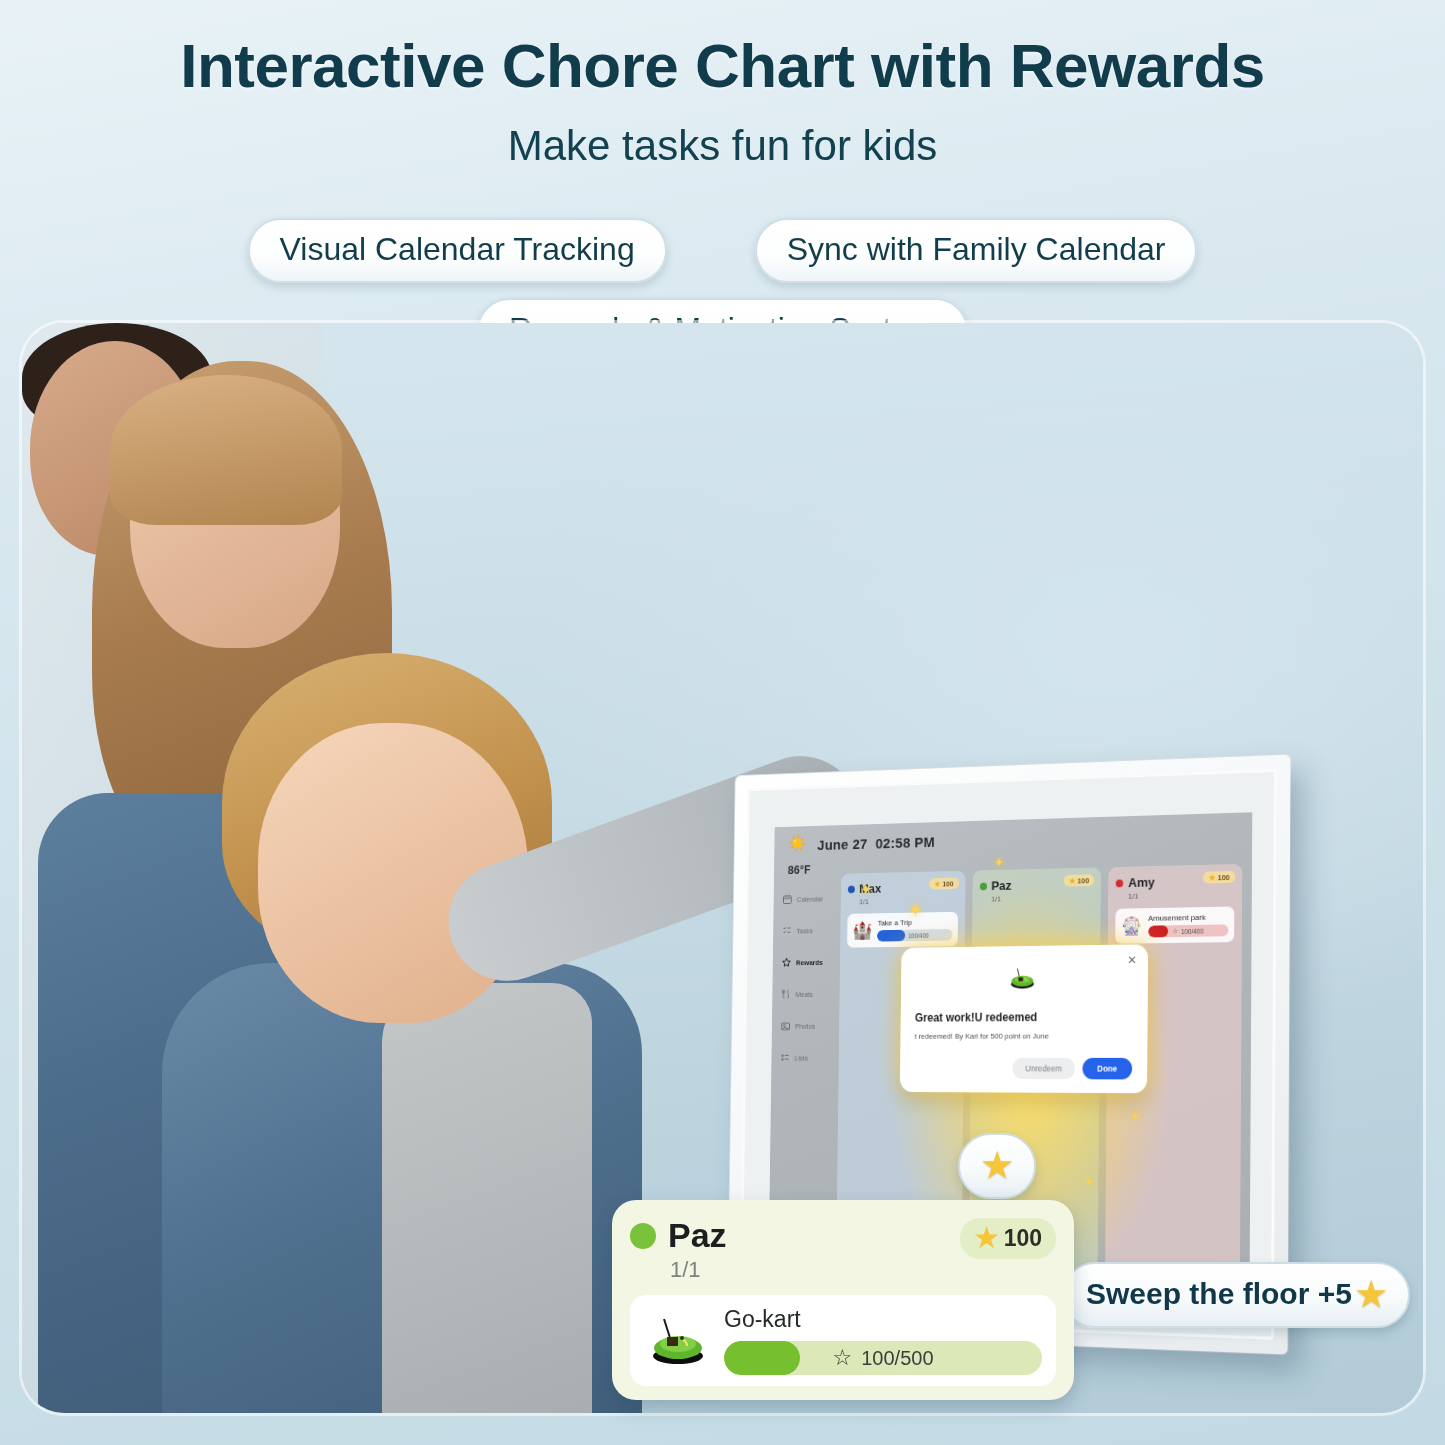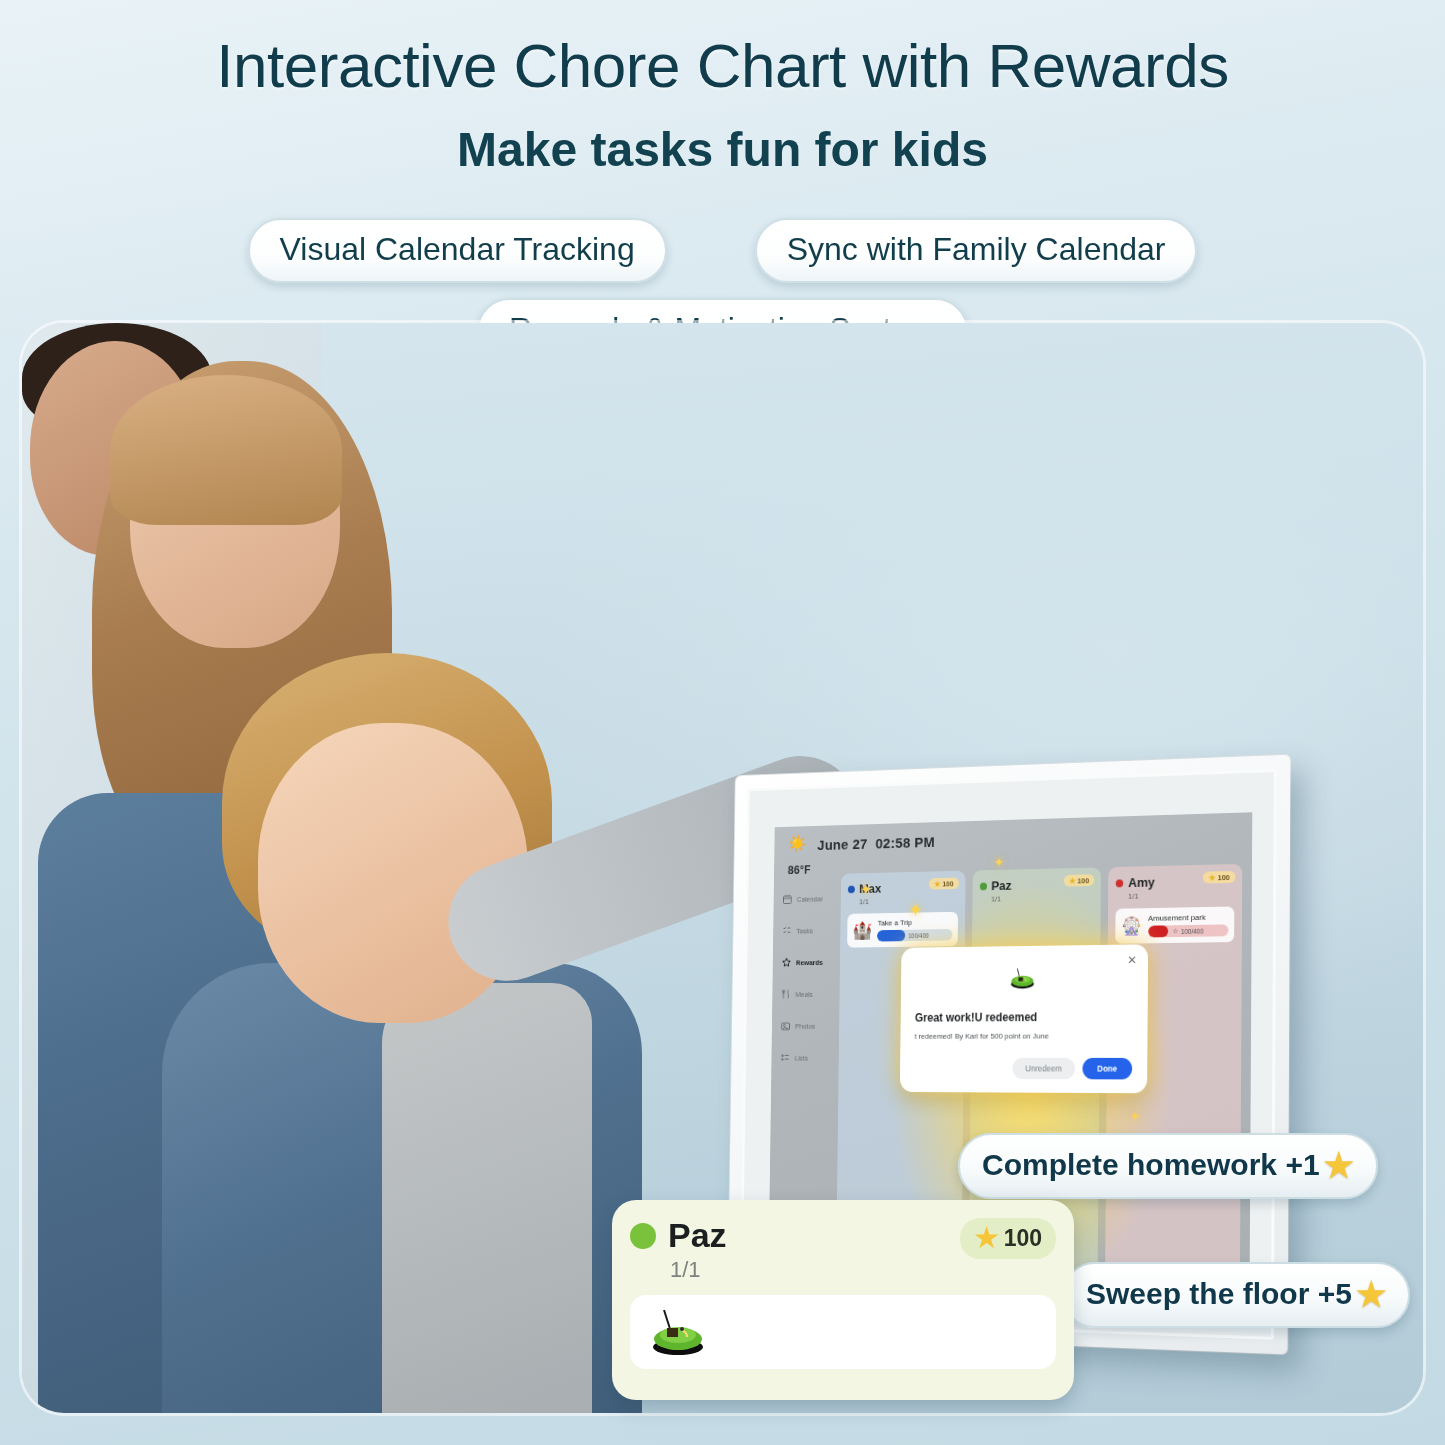--- a/index.html
+++ b/index.html
@@ -6,27 +6,27 @@
   html,body { width:1445px; height:1445px; overflow:hidden; }
   body {
     font-family:"Liberation Sans", sans-serif;
     background:linear-gradient(170deg,#e9f3f7 0%,#dceaf1 22%,#cfe2ea 55%,#c3dae4 100%);
     position:relative;
   }
 
   
   .hero-title{
     position:absolute; top:30px; left:0; width:100%;
-    text-align:center; font-size:62px; font-weight:normal;
+    text-align:center; font-size:62px; font-weight:bold;
     color:#103c4c; letter-spacing:-0.5px;
     text-shadow:0 2px 3px rgba(255,255,255,.55);
   }
   .hero-sub{
     position:absolute; top:122px; left:0; width:100%;
-    text-align:center; font-size:48px; font-weight:bold; color:#12414f;
+    text-align:center; font-size:42px; font-weight:normal; color:#12414f;
   }
 
   .pill-row{ position:absolute; left:0; width:100%; display:flex; justify-content:center; gap:88px; }
   .pill-row.r1{ top:218px; }
   .pill-row.r2{ top:298px; }
   .pill{
     background:linear-gradient(180deg,#ffffff 0%,#fdfefe 60%,#eef5f8 100%);
     border:2px solid #cfdfe6;
     border-radius:40px;
     padding:11px 30px 13px;
@@ -466,21 +466,20 @@
             </div>
           </div>
 
         </div>
       </div>
     </div>
   </div>
 </div>
 
 <div class="callout" id="callout-homework">
-  <span>Complete homework +1</span>
   <span class="star">★</span>
 </div>
 <div class="callout" id="callout-sweep">
   <span>Sweep the floor +5</span>
   <span class="star">★</span>
 </div>
 
 <div class="paz-card">
   <div class="pc-badge">
     <span class="st">★</span>
@@ -497,14 +496,24 @@
       <svg viewBox="0 0 66 52" width="66" height="52">
         <path d="M20 4 L27 26" stroke="#1b1b1b" stroke-width="2" fill="none"></path>
         <ellipse cx="34" cy="41" rx="25" ry="8" fill="#0d0d0d"></ellipse>
         <ellipse cx="34" cy="33" rx="24" ry="11" fill="#5fb52b"></ellipse>
         <ellipse cx="34" cy="29" rx="18" ry="8" fill="#81cf45"></ellipse>
         <path d="M23 22h11v9H23z" fill="#3a2c14"></path>
         <path d="M38 24c3 1.5 5 4 5 7" stroke="#f0dc73" stroke-width="2.2" fill="none"></path>
         <circle cx="38" cy="23" r="2" fill="#2e2e2e"></circle>
       </svg>
     </div>
+    <div class="pc-tbody">
+      <div class="pc-tname">Go-kart</div>
+      <div class="pc-bar">
+        <div class="pc-fill"></div>
+        <div class="pc-blbl">
+          <span class="star-out">☆</span>
+          <span>100/500</span>
+        </div>
+      </div>
+    </div>
   </div>
 </div>
 
 </body></html>

